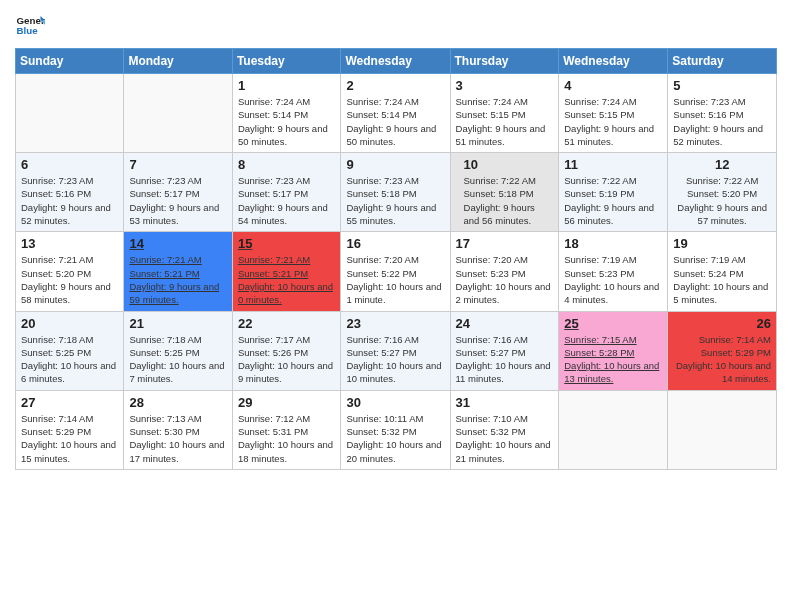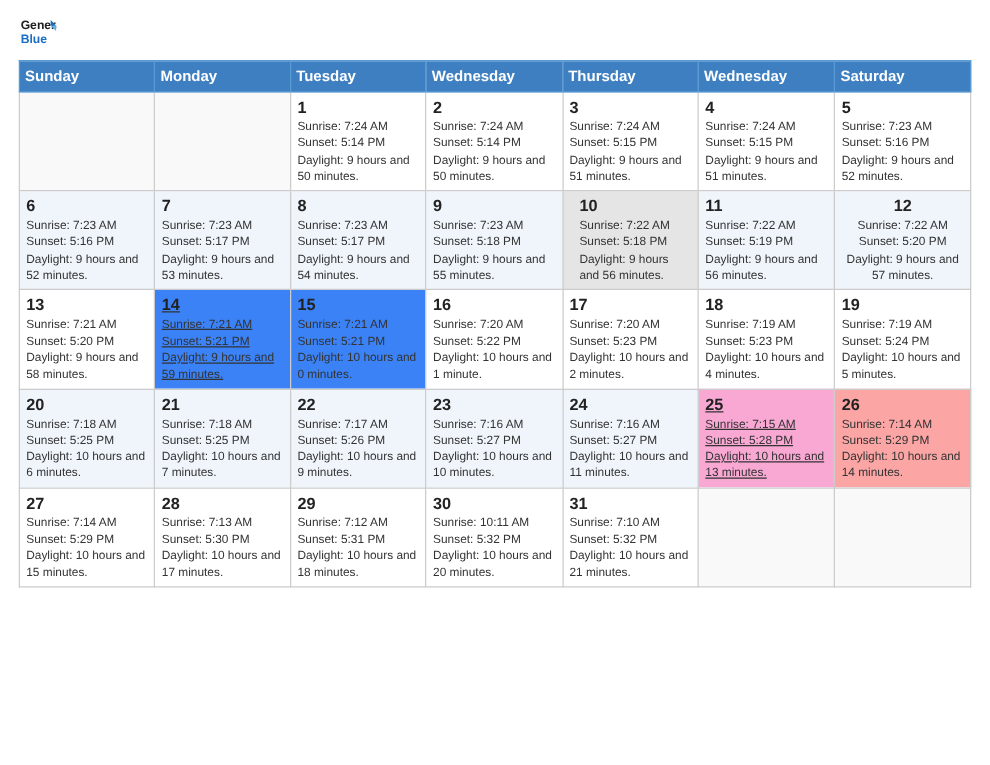--- a/index.html
+++ b/index.html
@@ -199,21 +199,21 @@
           <div class="day-info" style="white-space: pre-line;">Sunrise: 7:21 AM
 Sunset: 5:20 PM
 Daylight: 9 hours and 58 minutes.</div>
         </td>
         <td style="background: #3b82f6; text-decoration: underline;">
           <span class="day-num">14</span>
           <div class="day-info" style="white-space: pre-line;">Sunrise: 7:21 AM
 Sunset: 5:21 PM
 Daylight: 9 hours and 59 minutes.</div>
         </td>
-        <td style="background: #3b82f6;">
+        <td style="background: #ef4444; text-decoration: underline;">
           <span class="day-num">15</span>
           <div class="day-info" style="white-space: pre-line;">Sunrise: 7:21 AM
 Sunset: 5:21 PM
 Daylight: 10 hours and 0 minutes.</div>
         </td>
         <td style="background: rgb(255, 255, 255);">
           <span class="day-num">16</span>
           <div class="day-info" style="white-space: pre-line;">Sunrise: 7:20 AM
 Sunset: 5:22 PM
 Daylight: 10 hours and 1 minute.</div>
@@ -267,21 +267,21 @@
           <div class="day-info" style="white-space: pre-line;">Sunrise: 7:16 AM
 Sunset: 5:27 PM
 Daylight: 10 hours and 11 minutes.</div>
         </td>
         <td style="background: #f9a8d4; text-decoration: underline;">
           <span class="day-num">25</span>
           <div class="day-info" style="white-space: pre-line;">Sunrise: 7:15 AM
 Sunset: 5:28 PM
 Daylight: 10 hours and 13 minutes.</div>
         </td>
-        <td style="background: #fca5a5;">
+        <td style="background: #ef4444; text-align: right;">
           <span class="day-num">26</span>
           <div class="day-info" style="white-space: pre-line;">Sunrise: 7:14 AM
 Sunset: 5:29 PM
 Daylight: 10 hours and 14 minutes.</div>
         </td>
       </tr>
       <tr>
         <td style="background: rgb(255, 255, 255);">
           <span class="day-num">27</span>
           <div class="day-info" style="white-space: pre-line;">Sunrise: 7:14 AM

